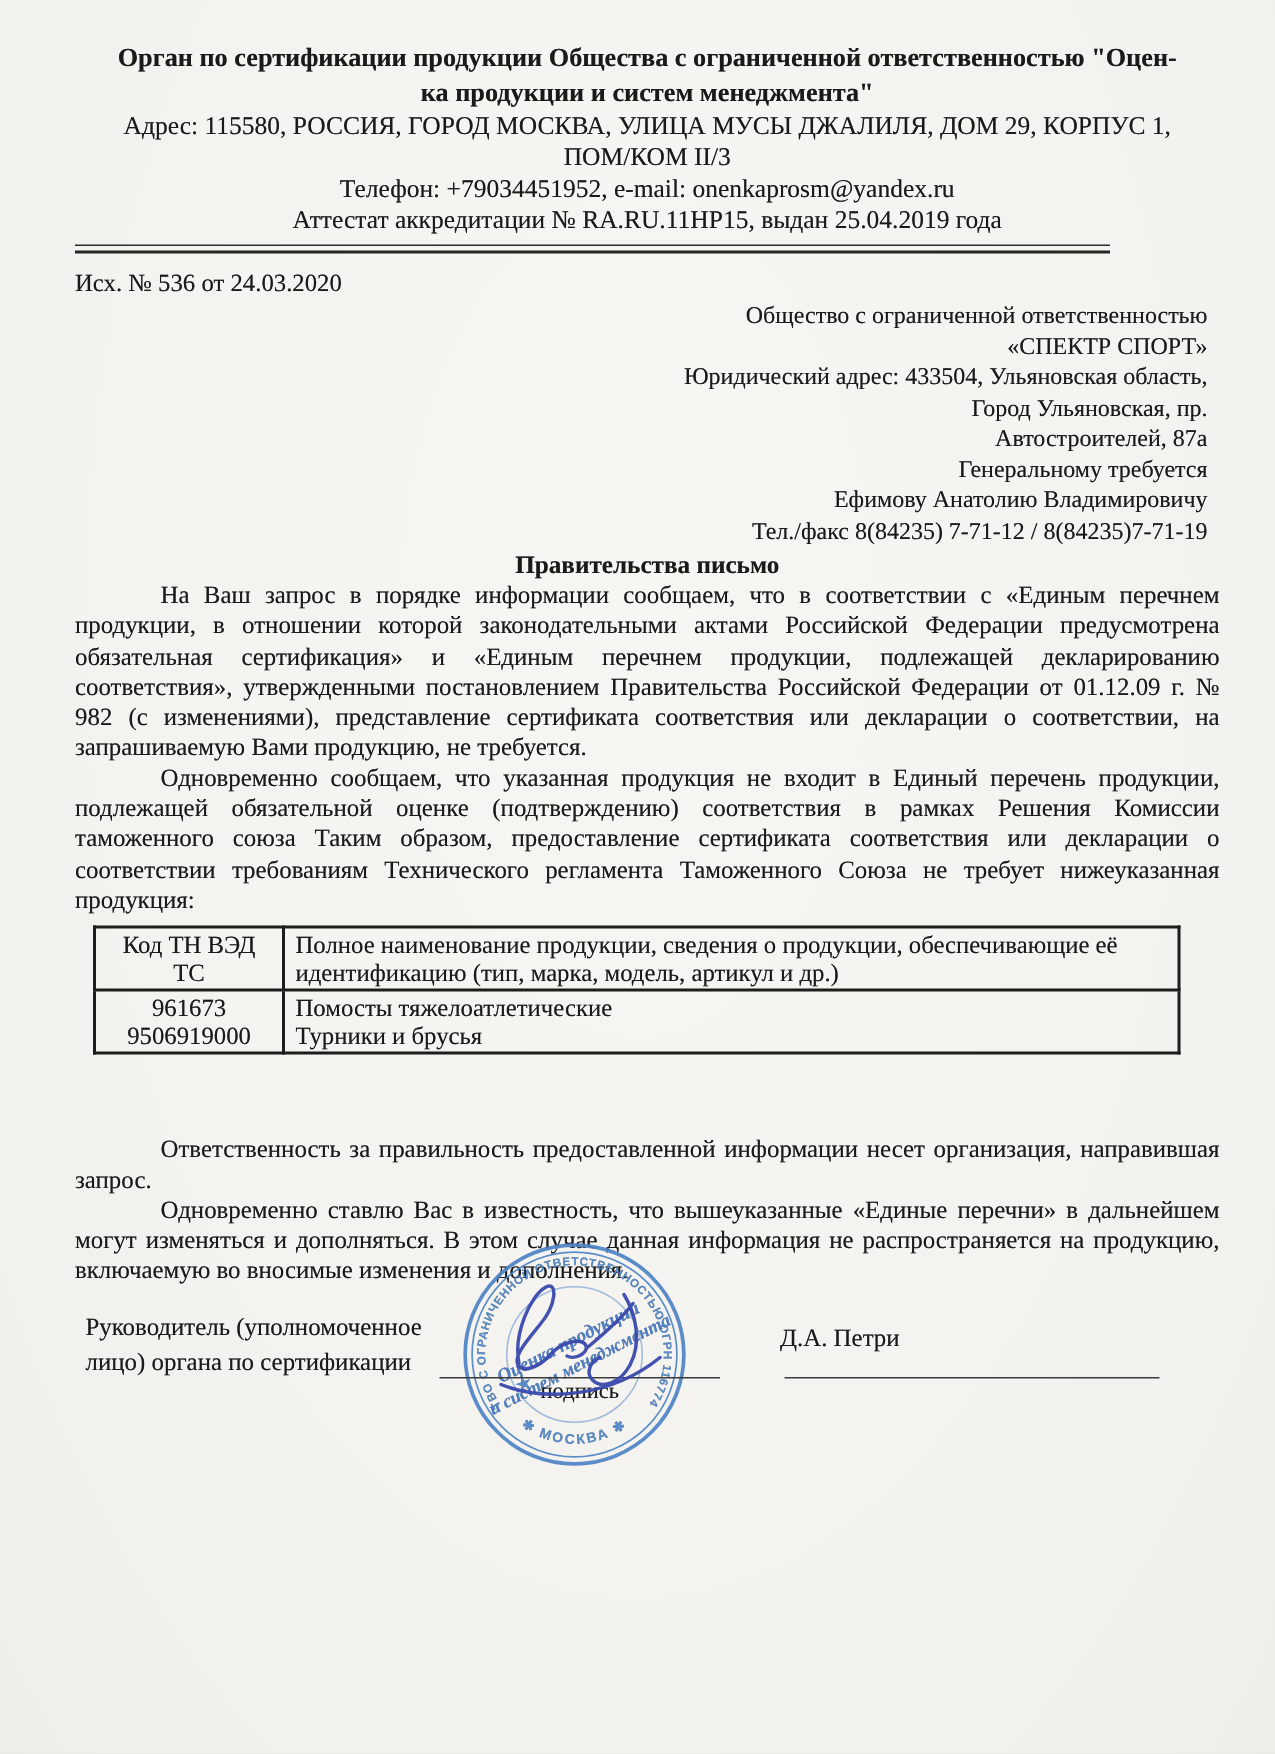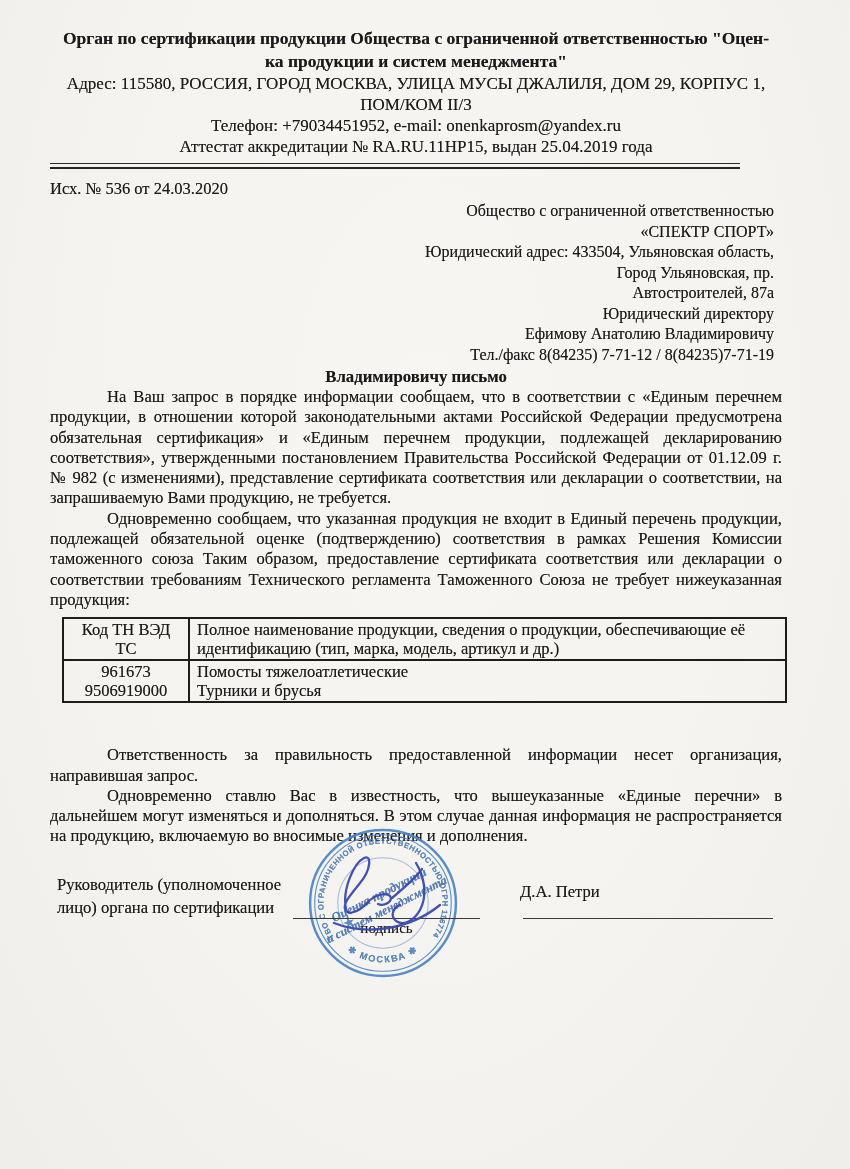--- a/index.html
+++ b/index.html
@@ -6,31 +6,31 @@
   .page{
     position:relative;
     width:850px;height:1169px;
     margin:0 auto;
     background:radial-gradient(ellipse at 50% 35%, #f8f6f3 0%, #f5f3ef 55%, #f0eeea 100%);
     font-family:"Liberation Serif","DejaVu Serif",serif;
     color:#1a1a1a;
     overflow:hidden;
     text-shadow:0 0 .4px rgba(20,20,20,.55);
   }
-  .content{padding:27px 68px 0 50px;}
+  .content{padding:27px 37px 0 50px;}
   .letterhead{text-align:center;}
   .org-name{font-weight:bold;font-size:17.5px;line-height:23px;}
   .head-line{font-size:17px;line-height:21px;}
   .rule{width:690px;margin-top:6px;height:3px;
         border-top:1.5px solid #2b2b2b;border-bottom:2.5px solid #262626;}
   .ref{margin-top:10px;font-size:16.5px;}
   .recipient{margin-top:2px;text-align:right;font-size:16px;line-height:20.5px;padding-right:8px;}
   .title{margin-top:2px;text-align:center;font-weight:bold;font-size:16.8px;line-height:20px;}
   .para{margin:0;font-size:16.6px;line-height:20.3px;text-align:justify;text-indent:57px;}
-  .gap-top{margin-top:42px;}
+  .gap-top{margin-top:53px;}
   table.products{border-collapse:collapse;margin:7px 0 0 12px;width:725px;
         font-size:16.5px;line-height:19px;}
   table.products, table.products td{border:2px solid #1d1d1d;}
   table.products td{padding:1px 7px;vertical-align:top;white-space:pre-line;}
   td.codes{width:110px;text-align:center;padding:1px 2px;}
   
   .sig-section{position:absolute;left:0;top:870px;width:850px;height:140px;z-index:2;padding-left:44px;}
   .sig-role{position:absolute;left:57px;top:4px;width:240px;font-size:16.6px;line-height:22.5px;}
   .sig-line1{position:absolute;left:293px;top:48px;width:187px;border-top:1.5px solid #3a3a3a;}
   .sig-caption{position:absolute;left:293px;top:50px;width:187px;text-align:center;font-size:15px;}
@@ -58,26 +58,26 @@
     <div class="rule"></div>
 
     <div class="ref">Исх. № 536 от 24.03.2020</div>
 
     <div class="recipient">
       <div>Общество с ограниченной ответственностью</div>
       <div>«СПЕКТР СПОРТ»</div>
       <div>Юридический адрес: 433504, Ульяновская область,</div>
       <div>Город Ульяновская, пр.</div>
       <div>Автостроителей, 87а</div>
-      <div>Юридический директору</div>
+      <div>Генеральному требуется</div>
       <div>Ефимову Анатолию Владимировичу</div>
       <div>Тел./факс 8(84235) 7-71-12 / 8(84235)7-71-19</div>
     </div>
 
-    <div class="title">Владимировичу письмо</div>
+    <div class="title">Правительства письмо</div>
 
     <p class="para">На Ваш запрос в порядке информации сообщаем, что в соответствии с «Единым перечнем продукции, в отношении которой законодательными актами Российской Федерации предусмотрена обязательная сертификация» и «Единым перечнем продукции, подлежащей декларированию соответствия», утвержденными постановлением Правительства Российской Федерации от 01.12.09 г. № 982 (с изменениями), представление сертификата соответствия или декларации о соответствии, на запрашиваемую Вами продукцию, не требуется.</p>
     <p class="para">Одновременно сообщаем, что указанная продукция не входит в Единый перечень продукции, подлежащей обязательной оценке (подтверждению) соответствия в рамках Решения Комиссии таможенного союза Таким образом, предоставление сертификата соответствия или декларации о соответствии требованиям Технического регламента Таможенного Союза не требует нижеуказанная продукция:</p>
 
     <table class="products">
       <tbody>
         <tr>
           <td class="codes">Код ТН ВЭД
 ТС</td>
           <td>Полное наименование продукции, сведения о продукции, обеспечивающие её

